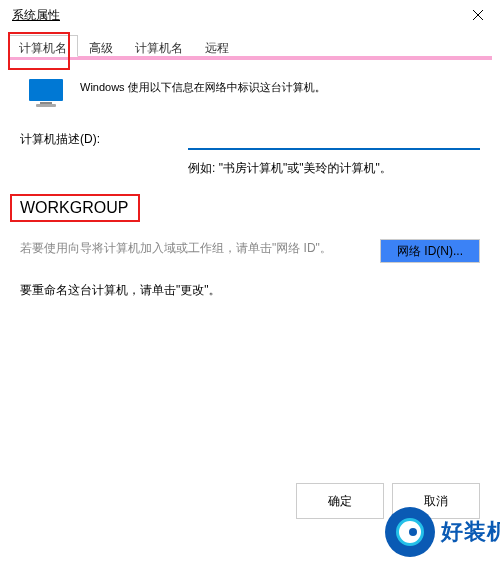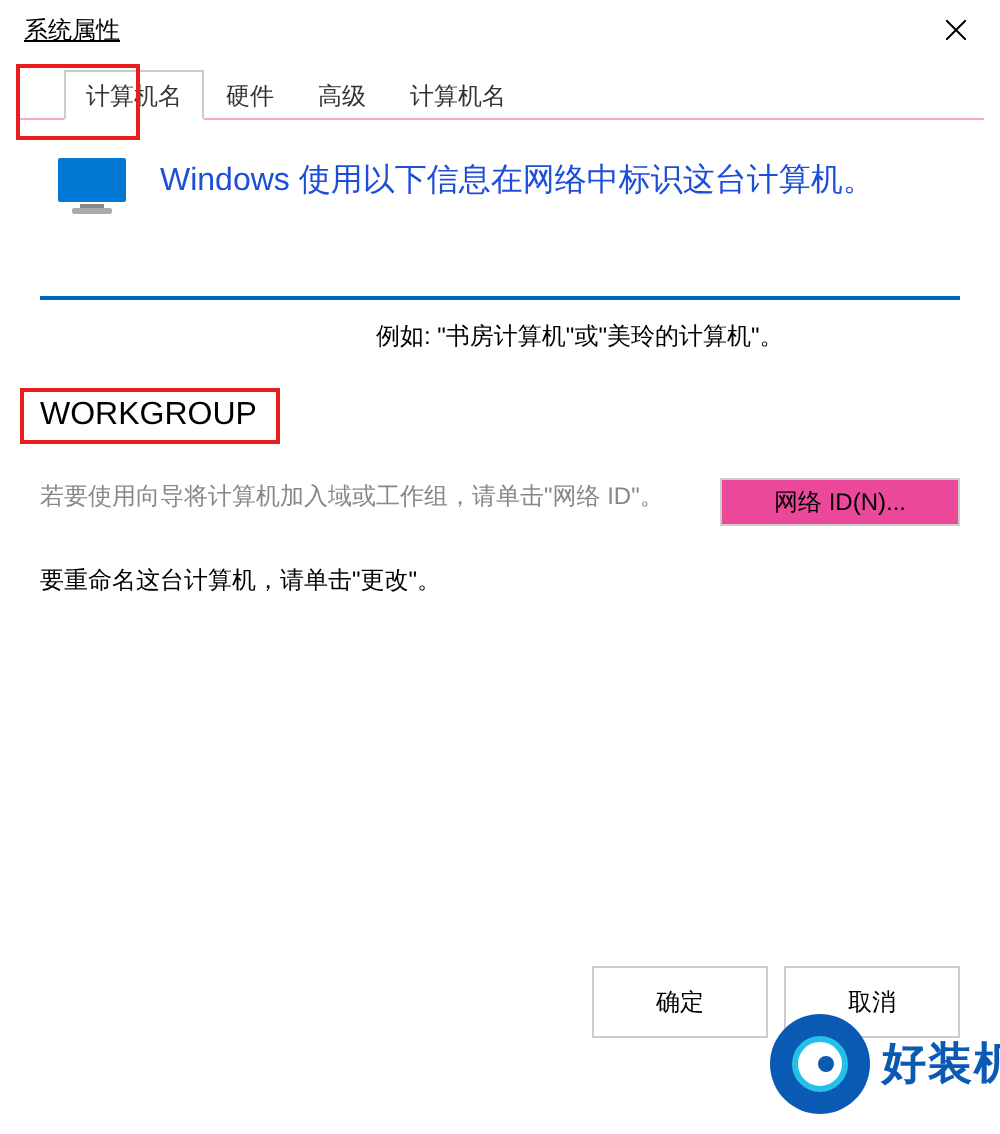--- a/index.html
+++ b/index.html
@@ -3,45 +3,45 @@
   <meta charset="utf-8">
   <style>
     * { margin: 0; padding: 0; box-sizing: border-box; font-family: "Microsoft YaHei", "Segoe UI", sans-serif; }
     body { width: 500px; height: 567px; background: #fff; position: relative; overflow: hidden; }
     
     .titlebar { height: 30px; display: flex; align-items: center; padding: 0 8px; position: relative; }
     .titlebar-title { font-size: 12px; color: #000; padding-left: 4px; text-decoration: underline; }
     .close-btn { position: absolute; right: 0; top: 0; width: 45px; height: 30px; display: flex; align-items: center; justify-content: center; cursor: pointer; }
     .close-btn svg { width: 10px; height: 10px; }
     
-    .tab-bar { display: flex; border-bottom: 1px solid #f9a8d4; margin: 4px 8px 0 8px; height: 26px; padding-left: 24px; }
+    .tab-bar { display: flex; border-bottom: 4px solid #f9a8d4; margin: 4px 8px 0 8px; height: 26px; }
     .tab { padding: 4px 10px 3px 10px; font-size: 12px; color: #333; cursor: pointer; border: 1px solid transparent; position: relative; top: 1px; }
     .tab.active { background: #fff; border: 1px solid #ccc; border-bottom: 1px solid #fff; }
     
     .red-box-tab { position: absolute; left: 8px; top: 32px; width: 62px; height: 38px; border: 2px solid #ea1c1c; pointer-events: none; z-index: 10; }
     .red-box-fullname { position: absolute; left: 10px; top: 194px; width: 130px; height: 28px; border: 2px solid #ea1c1c; pointer-events: none; z-index: 10; }
     
     .content { padding: 16px 20px 0 20px; }
     
     .header-row { display: flex; align-items: flex-start; gap: 16px; margin-bottom: 20px; }
     .monitor-icon { width: 36px; height: 30px; flex-shrink: 0; margin-left: 8px; margin-top: 2px; }
-    .header-text { font-size: 16px; color: #1d4ed8; padding-top: 4px; }
+    .header-text { font-size: 11px; color: #000000; padding-top: 4px; }
     
     .form-row { display: flex; align-items: center; margin-bottom: 10px; }
     .form-label { width: 168px; font-size: 12px; color: #000; flex-shrink: 0; }
     .form-value { font-size: 16px; color: #000; }
     .desc-input { flex: 1; height: 22px; border: none; border-bottom: 2px solid #0067c0; outline: none; font-size: 12px; padding: 2px 4px; }
     .example-row { margin-left: 168px; font-size: 12px; color: #000; margin-bottom: 22px; }
     
     .blurred { filter: blur(3px); color: #999; letter-spacing: 1px; }
     
     .action-row { display: flex; align-items: flex-start; margin-top: 22px; gap: 10px; }
     .action-text { flex: 1; font-size: 12px; color: #888; line-height: 1.5; }
     .action-text-dark { color: #000; }
-    .action-btn { width: 120px; height: 24px; background: #ec4899; border: 1px solid #ccc; font-size: 12px; cursor: pointer; flex-shrink: 0; }
+    .action-btn { width: 100px; height: 24px; background: #3b82f6; border: 1px solid #ccc; font-size: 12px; cursor: pointer; flex-shrink: 0; }
     
     .bottom-bar { position: absolute; bottom: 48px; right: 20px; display: flex; gap: 8px; }
     .bottom-btn { width: 88px; height: 36px; background: #fff; border: 1px solid #ccc; font-size: 12px; cursor: pointer; }
     
     .watermark { position: absolute; right: -10px; bottom: 10px; display: flex; align-items: center; gap: 6px; }
     .wm-circle-outer { width: 50px; height: 50px; border-radius: 50%; background: #0a5ab4; display: flex; align-items: center; justify-content: center; position: relative; }
     .wm-circle-inner { width: 28px; height: 28px; border-radius: 50%; background: #fff; border: 3px solid #24c0e8; position: relative; }
     .wm-dot { position: absolute; width: 8px; height: 8px; background: #0a5ab4; border-radius: 50%; top: 7px; right: 4px; }
     .wm-text { color: #0a5ab4; font-size: 22px; font-weight: bold; letter-spacing: 1px; }
   </style>
@@ -52,39 +52,40 @@
   <span class="titlebar-title">系统属性</span>
   <div class="close-btn">
     <svg viewBox="0 0 10 10">
         <path d="M0 0 L10 10 M10 0 L0 10" stroke="#000" stroke-width="1" fill="none"></path>
       </svg>
   </div>
 </div>
 
 <div class="tab-bar">
   <div class="tab active">计算机名</div>
-  <div class="tab">硬件</div>
   <div class="tab">高级</div>
   <div class="tab">计算机名</div>
+  <div class="tab">远程</div>
 </div>
 
 <div class="red-box-tab"></div>
 
 <div class="content">
 
   <div class="header-row">
     <svg class="monitor-icon" viewBox="0 0 36 30">
       <rect x="1" y="1" width="34" height="22" rx="1" fill="#0078d4"></rect>
       <rect x="12" y="24" width="12" height="2" fill="#888"></rect>
       <rect x="8" y="26" width="20" height="3" rx="1" fill="#aaa"></rect>
     </svg>
     <div class="header-text">Windows 使用以下信息在网络中标识这台计算机。</div>
   </div>
 
   <div class="form-row">
+    <div class="form-label">计算机描述(D):</div>
     <input class="desc-input" type="text" value="" style="">
   </div>
   <div class="example-row">例如: "书房计算机"或"美玲的计算机"。</div>
 
 
   <div class="red-box-fullname"></div>
 
   <div class="form-row">
     <div class="form-value">WORKGROUP</div>
   </div>

